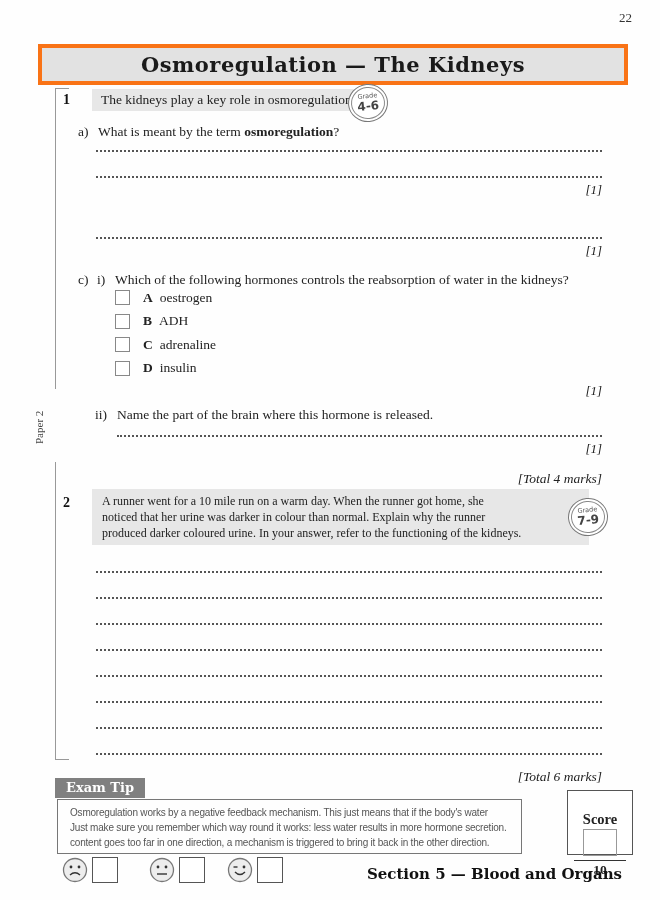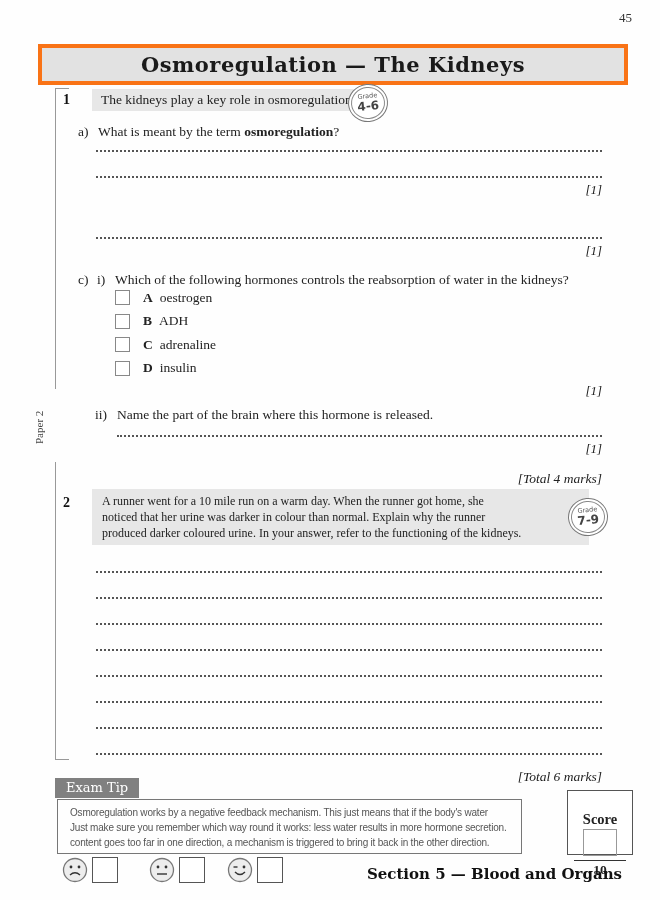--- a/index.html
+++ b/index.html
@@ -61,21 +61,21 @@
   .opt .opt-text { font-size:13.5px; margin-left:7px; }
 
   .q2box {
     left:92px; top:489px; width:497px; height:56px; background:#e7e7e7;
     padding:4px 10px; box-sizing:border-box; overflow:hidden;
   }
   .q2box div { font-size:12px; line-height:16px; white-space:nowrap; }
 
   .tip-label {
     left:55px; top:778px; background:#808080; color:#fff;
-    font-family:"DejaVu Serif", serif; font-weight:normal; font-size:13px;
+    font-family:"DejaVu Serif", serif; font-weight:bold; font-size:13px;
     padding:2px 11px 3px 11px;
   }
   .tip-box {
     left:57px; top:799px; width:465px; height:55px; border:1px solid #777;
     box-sizing:border-box; padding:5px 12px; overflow:hidden;
   }
   .tip-box div {
     font-family:"Liberation Sans", sans-serif; font-size:10px; letter-spacing:-0.2px;
     line-height:15px; color:#555; white-space:nowrap;
   }
@@ -90,21 +90,21 @@
   .score-max { font-weight:bold; font-size:13.5px; line-height:17px; }
 
   .face-box { width:26px; height:26px; border:1.5px solid #555; box-sizing:border-box; background:#fff; }
   .footer { right:38px; top:865px; font-family:"DejaVu Serif", serif; font-weight:bold; font-size:15px; color:#111; }
 </style>
 </head>
 <body>
 
 <div class="page">
 
-  <div class="abs page-number">45</div>
+  <div class="abs page-number">22</div>
 
   <div class="abs title-bar">
     <span>Osmoregulation — The Kidneys</span>
   </div>
 
   <div class="abs bracket-top"></div>
   <div class="abs paper-label">Paper 2</div>
   <div class="abs bracket-bot"></div>
 
   <div class="abs qnum" style="left:63px; top:92px;">1</div>

